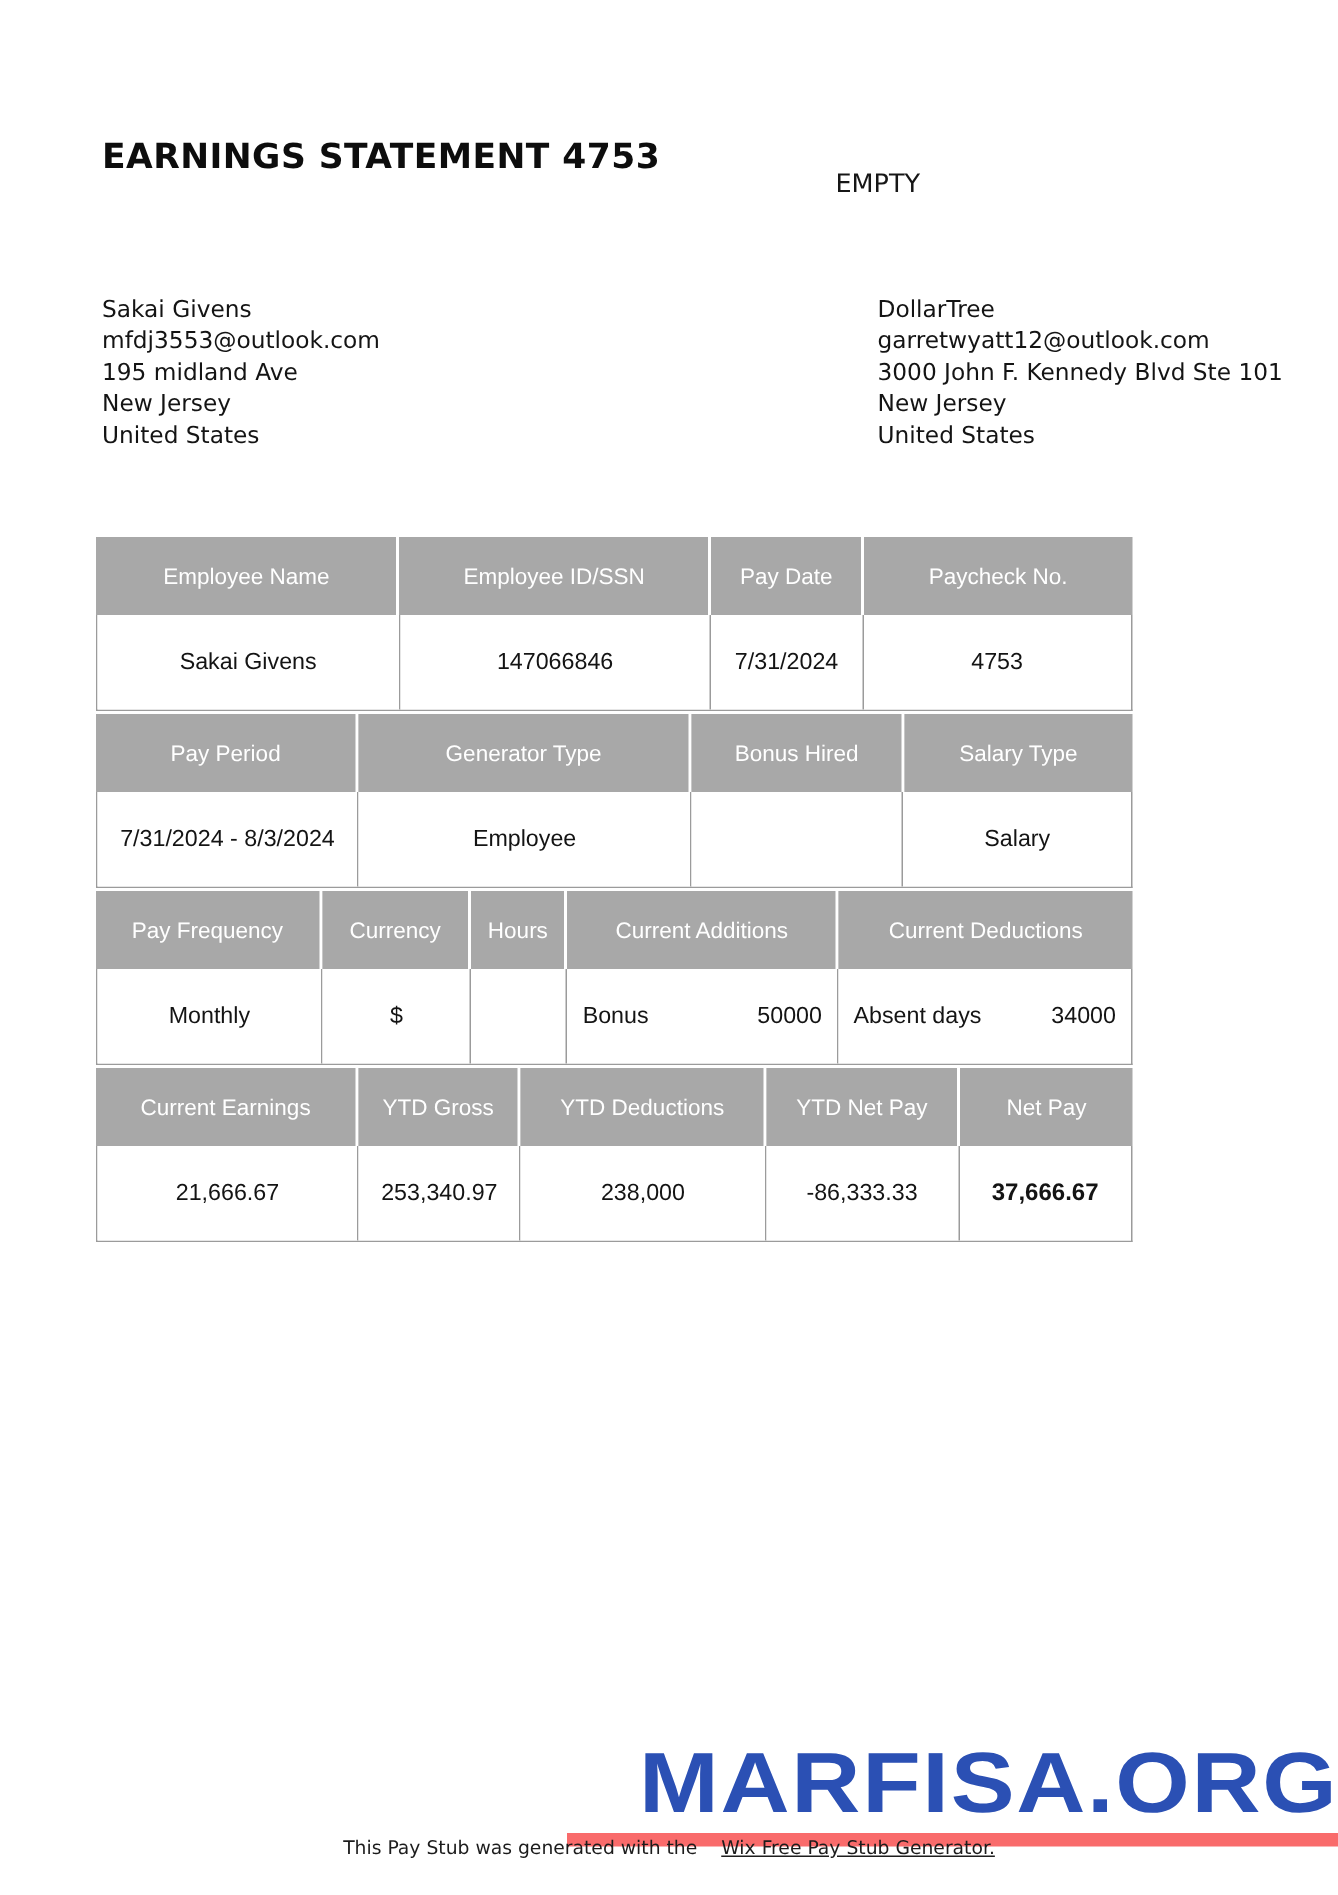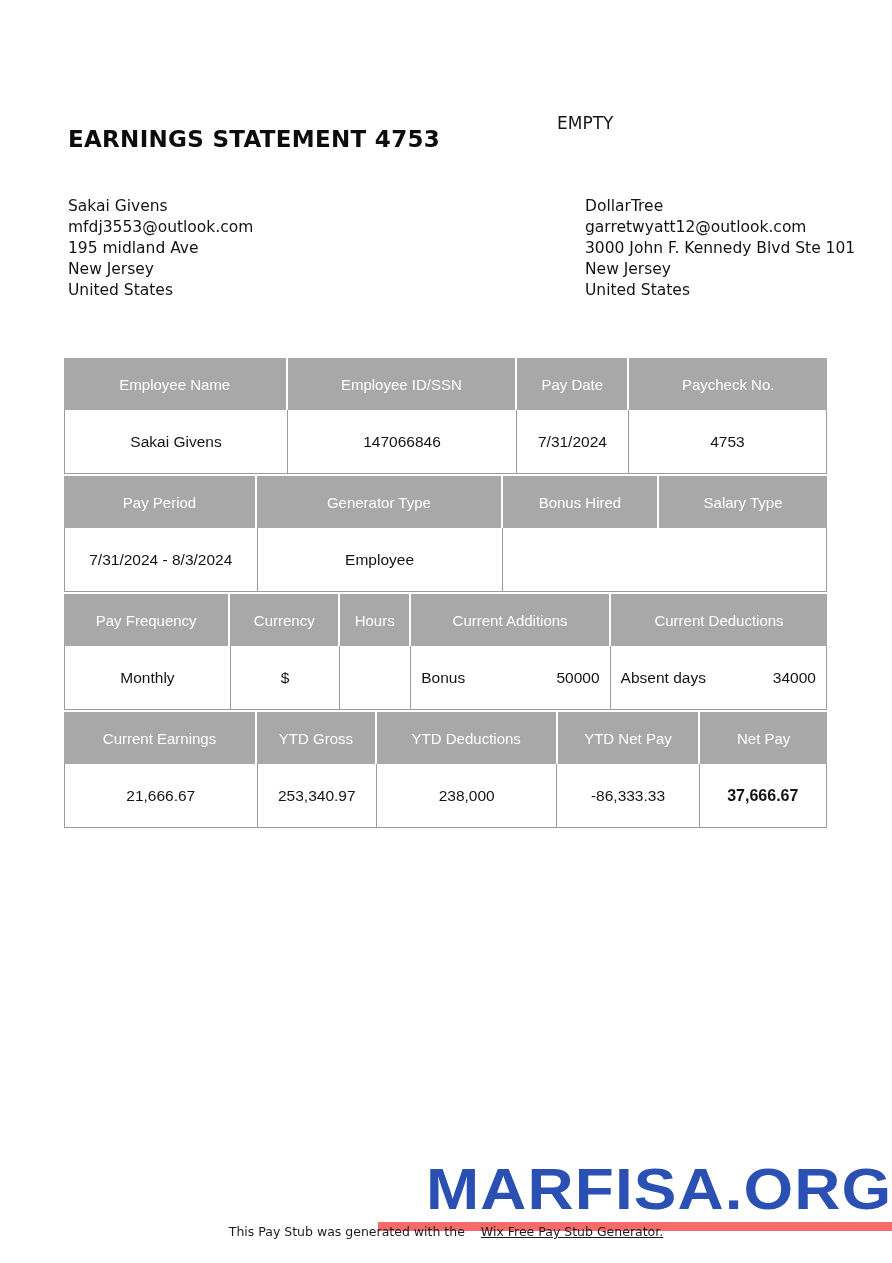--- a/index.html
+++ b/index.html
@@ -1,27 +1,27 @@
 <!DOCTYPE html>
 <html><head>
 <meta charset="utf-8">
 <style>
   html,body{margin:0;padding:0;background:#fff;}
   .page{position:relative;width:892px;height:1263px;background:#ffffff;overflow:hidden;
         font-family:"DejaVu Sans",sans-serif;color:#111;}
 
-  .doc-title{position:absolute;left:68px;top:126px;font-size:23px;font-weight:bold;
+  .doc-title{position:absolute;left:68px;top:92px;font-size:23px;font-weight:bold;
              letter-spacing:.3px;color:#0d0d0d;white-space:nowrap;}
   .status-label{position:absolute;left:557px;top:113px;font-size:17px;color:#161616;}
 
   .addr{position:absolute;top:196px;font-size:15.5px;line-height:21px;color:#141414;}
   .addr.left{left:68px;}
   .addr.right{left:585px;}
 
-  .paytable{position:absolute;left:64px;top:358px;width:763px;
+  .paytable{position:absolute;left:64px;top:358px;width:691px;
             font-family:"Liberation Sans",sans-serif;}
   .band{margin-bottom:2px;}
   .row{display:grid;}
   .b1{grid-template-columns:29.3% 30.1% 14.7% 25.9%;}
   .b2{grid-template-columns:25.3% 32.2% 20.5% 22%;}
   .b3{grid-template-columns:21.8% 14.4% 9.3% 26.2% 28.3%;}
   .b4{grid-template-columns:25.3% 15.7% 23.7% 18.7% 16.6%;}
 
   .hcell{background:#a8a8a8;color:#ffffff;height:52px;display:flex;align-items:center;
          justify-content:center;font-size:15px;border-right:2px solid #fff;}
@@ -87,20 +87,21 @@
       <div class="row b2">
         <div class="hcell">Pay Period</div>
         <div class="hcell">Generator Type</div>
         <div class="hcell">Bonus Hired</div>
         <div class="hcell">Salary Type</div>
       </div>
       <div class="row b2 drow">
         <div class="dcell">7/31/2024 - 8/3/2024</div>
         <div class="dcell">Employee</div>
         <div class="dcell"></div>
+        <div class="dcell">Salary</div>
       </div>
     </div>
 
     <div class="band">
       <div class="row b3">
         <div class="hcell">Pay Frequency</div>
         <div class="hcell">Currency</div>
         <div class="hcell">Hours</div>
         <div class="hcell">Current Additions</div>
         <div class="hcell">Current Deductions</div>

